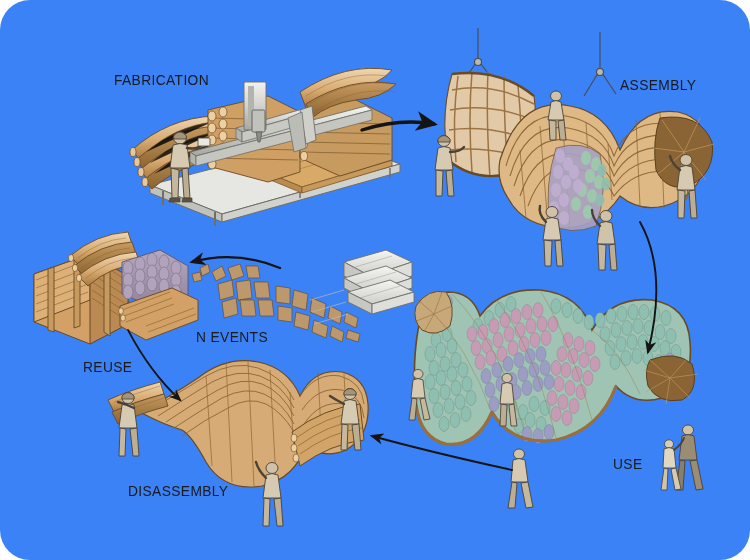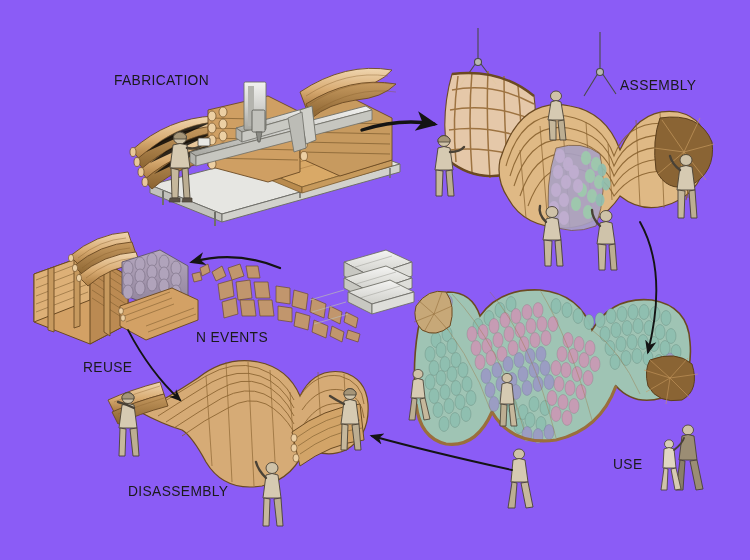--- a/index.html
+++ b/index.html
@@ -5,23 +5,24 @@
 <style>
   html, body {
     margin: 0;
     padding: 0;
     background: #ffffff;
   }
   #stage {
     position: relative;
     width: 750px;
     height: 560px;
-    background: #8b5cf6;
+    background: #3b82f6;
     overflow: hidden;
     font-family: "Liberation Sans", "DejaVu Sans", sans-serif;
+    border-radius: 30px;
   }
   .stage-label {
     position: absolute;
     font-family: "Liberation Sans", "DejaVu Sans", sans-serif;
     font-size: 15px;
     letter-spacing: 0.4px;
     color: #1a1a1a;
     white-space: nowrap;
     font-weight: 400;
     transform: scaleX(0.92);

